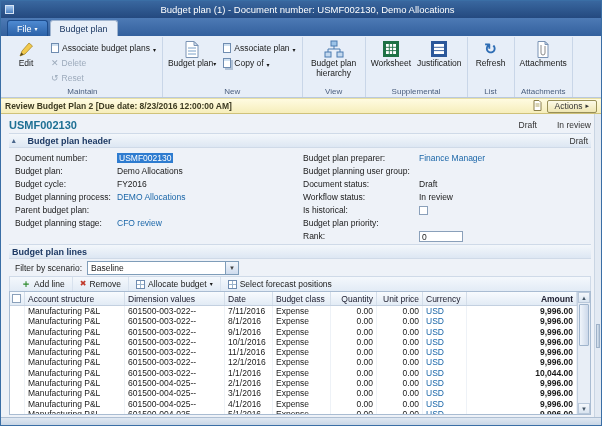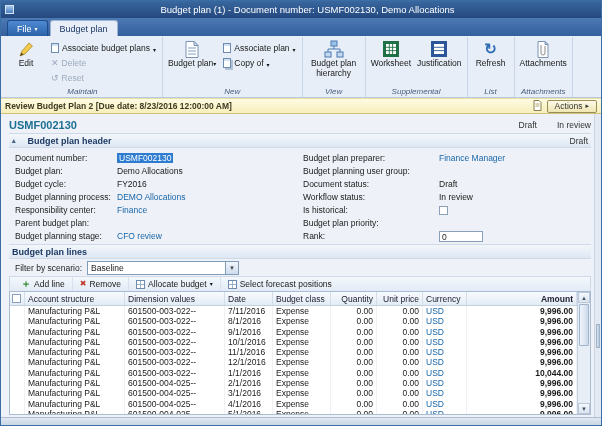--- a/index.html
+++ b/index.html
@@ -24,21 +24,21 @@
   .plan-tab { height:16px; padding:0 9px; background:#e7eef8; border:1px solid #9fb4d0;
               border-bottom:none; border-radius:3px 3px 0 0; color:#1e3a64; font-size:9px;
               display:flex; align-items:center; }
   .caret { font-size:6px; line-height:1; }
 
   
   .ribbon { flex:0 0 62px; background:#e7eef8; border-bottom:1px solid #b9c8dd;
             display:flex; padding:1px 2px 0 2px; }
   .rgroup { display:flex; flex-direction:column; border-right:1px solid #c9d6e8; padding:0 3px; }
   .rbody { flex:1; display:flex; align-items:flex-start; gap:2px; }
-  .glabel { height:11px; line-height:11px; text-align:center; font-size:8px; color:#4a5e7e;font-style:italic; }
+  .glabel { height:11px; line-height:11px; text-align:center; font-size:8px; color:#4a5e7e; }
   .bigbtn { min-width:40px; max-width:56px; min-height:48px; display:flex; flex-direction:column;
             align-items:center; padding:2px 2px 0 2px; font-size:8.5px; color:#1a1a1a;
             text-align:center; border-radius:2px; cursor:default; }
   .bigbtn .icon { height:20px; display:flex; align-items:center; justify-content:center; }
   .blabel { line-height:9.5px; }
   .smallcol { display:flex; flex-direction:column; gap:1px; padding-top:2px; }
   .smallbtn { display:flex; align-items:flex-end; gap:3px; font-size:8.5px; height:14px;
               padding:0 3px; color:#1a1a1a; white-space:nowrap; }
   .smallbtn.disabled { color:#9caabb; }
   .sglyph { font-size:9px; line-height:1; }
@@ -68,21 +68,21 @@
   .section-bar { flex:0 0 15px; display:flex; align-items:center; gap:12px; font-size:9px;
                  font-weight:bold; color:#1e3a64; background:linear-gradient(#f3f7fb,#dde7f3);
                  border-top:1px solid #cfdae8; border-bottom:1px solid #cfdae8; padding:0 3px; }
   .chev { font-size:7px; color:#4a668c; }
   .bar-status { margin-left:auto; font-weight:normal; font-size:8.5px; color:#333; }
 
   .fields { flex:0 0 96px; display:flex; padding:4px 0 2px 6px; }
   .fcol { width:50%; display:flex; flex-direction:column; gap:1px; }
   .frow { display:flex; align-items:center; height:12px; font-size:8.5px; }
   .flabel { width:102px; color:#1a1a1a; flex:0 0 auto; }
-  .fcol.right .flabel { width:136px; }
+  .fcol.right .flabel { width:116px; }
   .fvalue { color:#1a1a1a; white-space:nowrap; }
   .fvalue.link { color:#1a66a8; }
   .fvalue.selected { background:#2e7cd0; color:#fff; padding:0 2px; }
   .rank-input { width:44px; height:11px; border:1px solid #8aa0ba; background:#fff;
                 font-size:8.5px; line-height:10px; padding:0 2px; color:#1a1a1a; }
   .checkbox { width:9px; height:9px; border:1px solid #8aa0ba; background:#fff; display:inline-block; }
 
   .filter-row { flex:0 0 17px; display:flex; align-items:center; gap:5px; font-size:8.5px;
                 padding-left:6px; color:#1a1a1a; }
   .select { width:152px; height:14px; background:#fff; border:1px solid #7f9db9;
@@ -342,24 +342,20 @@
         </div>
         <div class="frow">
           <span class="flabel">Budget cycle:</span>
           <span class="fvalue">FY2016</span>
         </div>
         <div class="frow">
           <span class="flabel">Budget planning process:</span>
           <span class="fvalue link">DEMO Allocations</span>
         </div>
         <div class="frow">
-          <span class="flabel">Responsibility center:</span>
-          <span class="fvalue link">Finance</span>
-        </div>
-        <div class="frow">
           <span class="flabel">Parent budget plan:</span>
           <span class="fvalue"></span>
         </div>
         <div class="frow">
           <span class="flabel">Budget planning stage:</span>
           <span class="fvalue link">CFO review</span>
         </div>
       </div>
       <div class="fcol right">
         <div class="frow">

